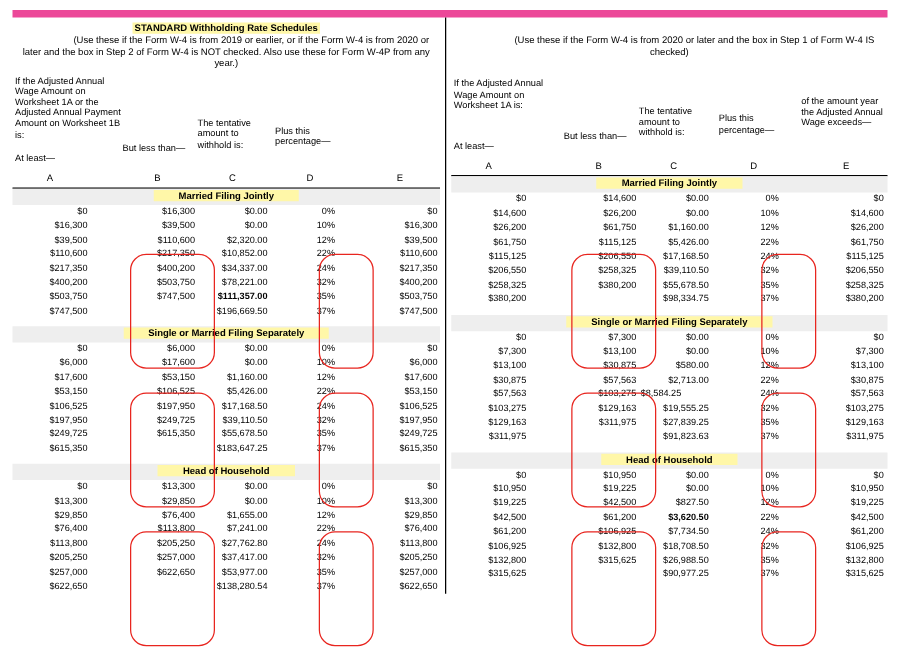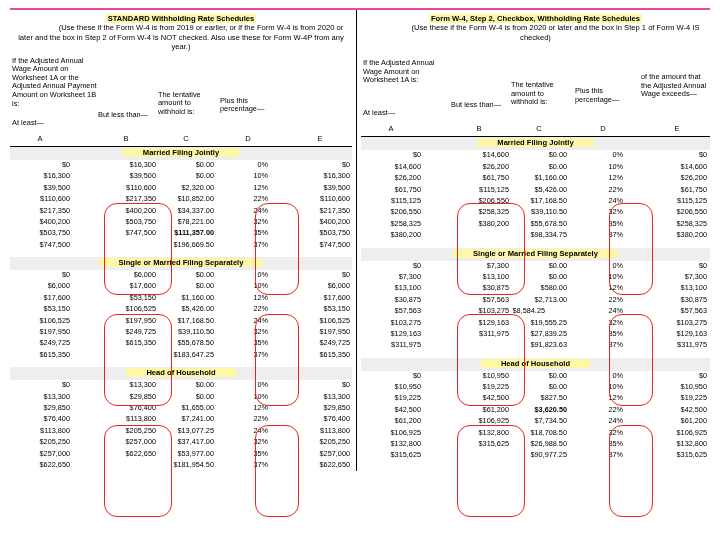--- a/index.html
+++ b/index.html
@@ -7,21 +7,21 @@
     width:720px;height:536px;background:#ffffff;
     font-family:"Liberation Sans", sans-serif;
     color:#000;
     overflow:hidden;
   }
   .page{width:720px;height:536px;position:relative;box-sizing:border-box;padding:8px 10px 0 10px;}
   .title{
     text-align:center;font-weight:bold;font-size:12.5px;line-height:1.35;
     margin:2px 0 8px 0;letter-spacing:-0.1px;
   }
-  .tables{display:flex;gap:0;border-top:2px solid #ec4899;}
+  .tables{display:flex;gap:0;border-top:6px solid #ec4899;}
   .tbl{box-sizing:border-box;position:relative;}
   .tbl.left{width:347px;border-right:1px solid #000;padding-right:4px;}
   .tbl.right{width:353px;padding-left:4px;}
   .hdr{
     text-align:center;font-size:7.6px;line-height:1.25;padding:4px 6px 3px 6px;
   }
   .hdr .hl{background:#fff7a8;font-weight:bold;padding:0 2px;}
   .hdr .sub{font-style:normal;margin-left:40px;}
   .colhdr{position:relative;height:78px;font-size:7.4px;line-height:1.15;}
   .colhdr .cell{position:absolute;}
@@ -229,59 +229,59 @@
         <div class="row">
             <div class="c ra" style="left:0;width:60px;">$76,400</div>
             <div class="c ra" style="left:86px;width:60px;">$113,800</div>
             <div class="c ra" style="left:146px;width:58px;">$7,241.00</div>
             <div class="c ra" style="left:212px;width:46px;">22%</div>
             <div class="c ra" style="left:278px;width:62px;">$76,400</div>
           </div>
         <div class="row">
             <div class="c ra" style="left:0;width:60px;">$113,800</div>
             <div class="c ra" style="left:86px;width:60px;">$205,250</div>
-            <div class="c ra" style="left:146px;width:58px;">$13,077.25</div>
+            <div class="c ra" style="left:146px;width:58px;">$27,762.80</div>
             <div class="c ra" style="left:212px;width:46px;">24%</div>
             <div class="c ra" style="left:278px;width:62px;">$113,800</div>
           </div>
         <div class="row">
             <div class="c ra" style="left:0;width:60px;">$205,250</div>
             <div class="c ra" style="left:86px;width:60px;">$257,000</div>
             <div class="c ra" style="left:146px;width:58px;">$37,417.00</div>
             <div class="c ra" style="left:212px;width:46px;">32%</div>
             <div class="c ra" style="left:278px;width:62px;">$205,250</div>
           </div>
         <div class="row">
             <div class="c ra" style="left:0;width:60px;">$257,000</div>
             <div class="c ra" style="left:86px;width:60px;">$622,650</div>
             <div class="c ra" style="left:146px;width:58px;">$53,977.00</div>
             <div class="c ra" style="left:212px;width:46px;">35%</div>
             <div class="c ra" style="left:278px;width:62px;">$257,000</div>
           </div>
         <div class="row">
             <div class="c ra" style="left:0;width:60px;">$622,650</div>
             <div class="c ra" style="left:86px;width:60px;"></div>
-            <div class="c ra" style="left:146px;width:58px;">$181,954.50</div>
+            <div class="c ra" style="left:146px;width:58px;">$138,280.54</div>
             <div class="c ra" style="left:212px;width:46px;">37%</div>
             <div class="c ra" style="left:278px;width:62px;">$622,650</div>
           </div>
       </div>
     </div>
 
     <div class="tbl right">
       <div class="hdr">
-        <span class="hl">Form W-4, Step 2, Checkbox, Withholding Rate Schedules</span><br>
+        <br>
         <span class="sub">(Use these if the Form W-4 is from 2020 or later and the box in Step 1 of Form W-4 IS checked)</span>
       </div>
 
       <div class="colhdr">
         <div class="cell" style="left:2px;top:14px;width:88px;">If the Adjusted Annual Wage Amount on Worksheet 1A is:</div>
         <div class="cell" style="left:150px;top:36px;width:52px;">The tentative amount to withhold is:</div>
         <div class="cell" style="left:214px;top:42px;width:56px;">Plus this percentage—</div>
-        <div class="cell" style="left:280px;top:28px;width:66px;">of the amount that the Adjusted Annual Wage exceeds—</div>
+        <div class="cell" style="left:280px;top:28px;width:66px;">of the amount year the Adjusted Annual Wage exceeds—</div>
         <div class="cell" style="left:2px;top:64px;width:46px;">At least—</div>
         <div class="cell" style="left:90px;top:56px;width:52px;">But less than—</div>
       </div>
 
       <div class="letters">
         <div class="cell" style="left:10px;top:1px;width:40px;">A</div>
         <div class="cell" style="left:98px;top:1px;width:40px;">B</div>
         <div class="cell" style="left:158px;top:1px;width:40px;">C</div>
         <div class="cell" style="left:222px;top:1px;width:40px;">D</div>
         <div class="cell" style="left:296px;top:1px;width:40px;">E</div>

